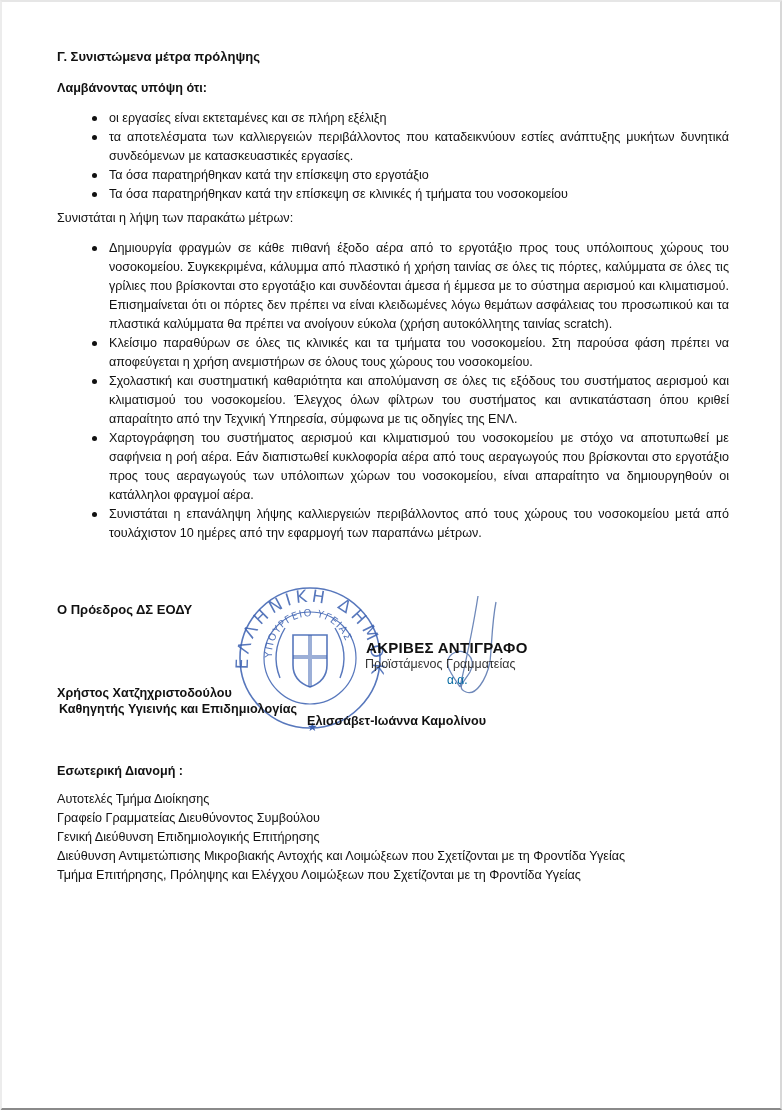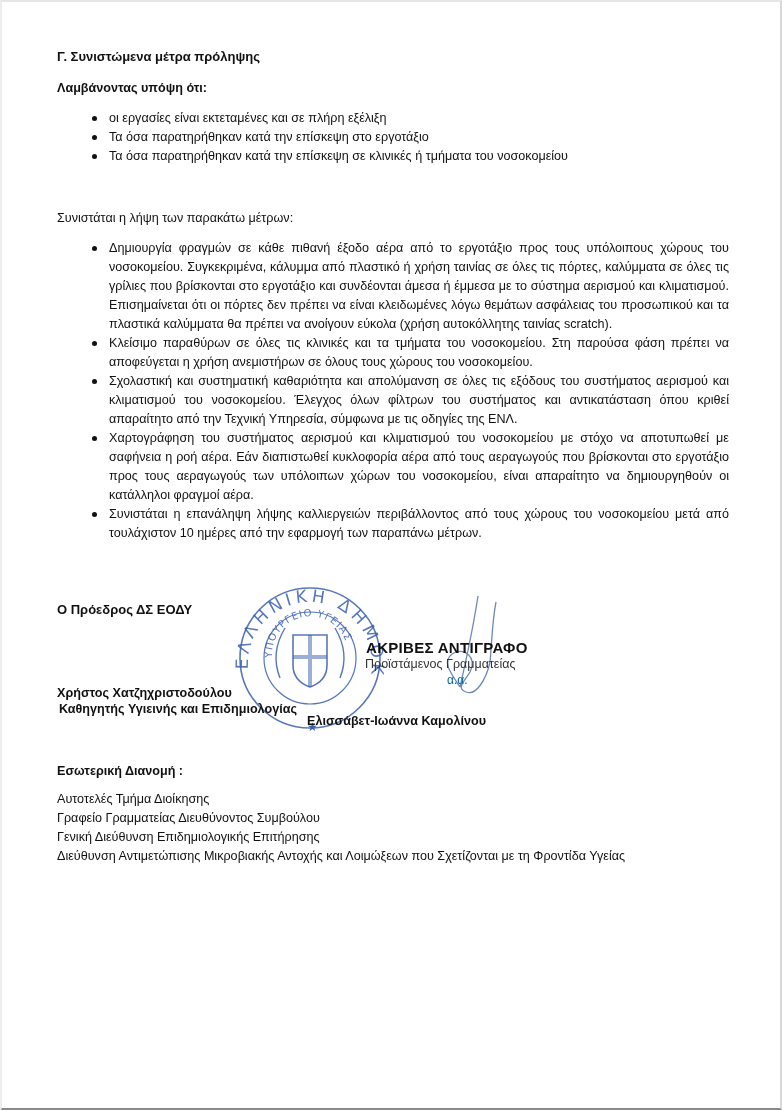--- a/index.html
+++ b/index.html
@@ -36,20 +36,21 @@
 <body>
 
 <div class="page-border"></div>
 
 <div class="content">
   <div class="section-title">Γ. Συνιστώμενα μέτρα πρόληψης</div>
 
   <div class="intro" style="top:79px;font-weight:bold;">Λαμβάνοντας υπόψη ότι:</div>
   <ul class="bullets list1">
     <li>οι εργασίες είναι εκτεταμένες και σε πλήρη εξέλιξη</li>
+    <li>τα αποτελέσματα των καλλιεργειών περιβάλλοντος που καταδεικνύουν εστίες ανάπτυξης μυκήτων δυνητικά συνδεόμενων με κατασκευαστικές εργασίες.</li>
     <li>Τα όσα παρατηρήθηκαν κατά την επίσκεψη στο εργοτάξιο</li>
     <li>Τα όσα παρατηρήθηκαν κατά την επίσκεψη σε κλινικές ή τμήματα του νοσοκομείου</li>
   </ul>
 
   <div class="intro" style="top:209px;">Συνιστάται η λήψη των παρακάτω μέτρων:</div>
   <ul class="bullets list2">
     <li>Δημιουργία φραγμών σε κάθε πιθανή έξοδο αέρα από το εργοτάξιο προς τους υπόλοιπους χώρους του νοσοκομείου. Συγκεκριμένα, κάλυμμα από πλαστικό ή χρήση ταινίας σε όλες τις πόρτες, καλύμματα σε όλες τις γρίλιες που βρίσκονται στο εργοτάξιο και συνδέονται άμεσα ή έμμεσα με το σύστημα αερισμού και κλιματισμού. Επισημαίνεται ότι οι πόρτες δεν πρέπει να είναι κλειδωμένες λόγω θεμάτων ασφάλειας του προσωπικού και τα πλαστικά καλύμματα θα πρέπει να ανοίγουν εύκολα (χρήση αυτοκόλλητης ταινίας scratch).</li>
     <li>Κλείσιμο παραθύρων σε όλες τις κλινικές και τα τμήματα του νοσοκομείου. Στη παρούσα φάση πρέπει να αποφεύγεται η χρήση ανεμιστήρων σε όλους τους χώρους του νοσοκομείου.</li>
     <li>Σχολαστική και συστηματική καθαριότητα και απολύμανση σε όλες τις εξόδους του συστήματος αερισμού και κλιματισμού του νοσοκομείου. Έλεγχος όλων φίλτρων του συστήματος και αντικατάσταση όπου κριθεί απαραίτητο από την Τεχνική Υπηρεσία, σύμφωνα με τις οδηγίες της ΕΝΛ.</li>
     <li>Χαρτογράφηση του συστήματος αερισμού και κλιματισμού του νοσοκομείου με στόχο να αποτυπωθεί με σαφήνεια η ροή αέρα. Εάν διαπιστωθεί κυκλοφορία αέρα από τους αεραγωγούς που βρίσκονται στο εργοτάξιο προς τους αεραγωγούς των υπόλοιπων χώρων του νοσοκομείου, είναι απαραίτητο να δημιουργηθούν οι κατάλληλοι φραγμοί αέρα.</li>
@@ -90,14 +91,15 @@
 
   <div class="abs bold" style="left:0; top:684px;">Χρήστος Χατζηχριστοδούλου</div>
   <div class="abs bold" style="left:2px; top:700px;text-align:right;">Καθηγητής Υγιεινής και Επιδημιολογίας</div>
 
   <div class="abs bold" style="left:0; top:762px;">Εσωτερική Διανομή :</div>
   <div class="dist">
     <div>Αυτοτελές Τμήμα Διοίκησης</div>
     <div>Γραφείο Γραμματείας Διευθύνοντος Συμβούλου</div>
     <div>Γενική Διεύθυνση Επιδημιολογικής Επιτήρησης</div>
     <div>Διεύθυνση Αντιμετώπισης Μικροβιακής Αντοχής και Λοιμώξεων που Σχετίζονται με τη Φροντίδα Υγείας</div>
+    <div>Τμήμα Επιτήρησης, Πρόληψης και Ελέγχου Λοιμώξεων που Σχετίζονται με τη Φροντίδα Υγείας</div>
   </div>
 </div>
 
 </body></html>

